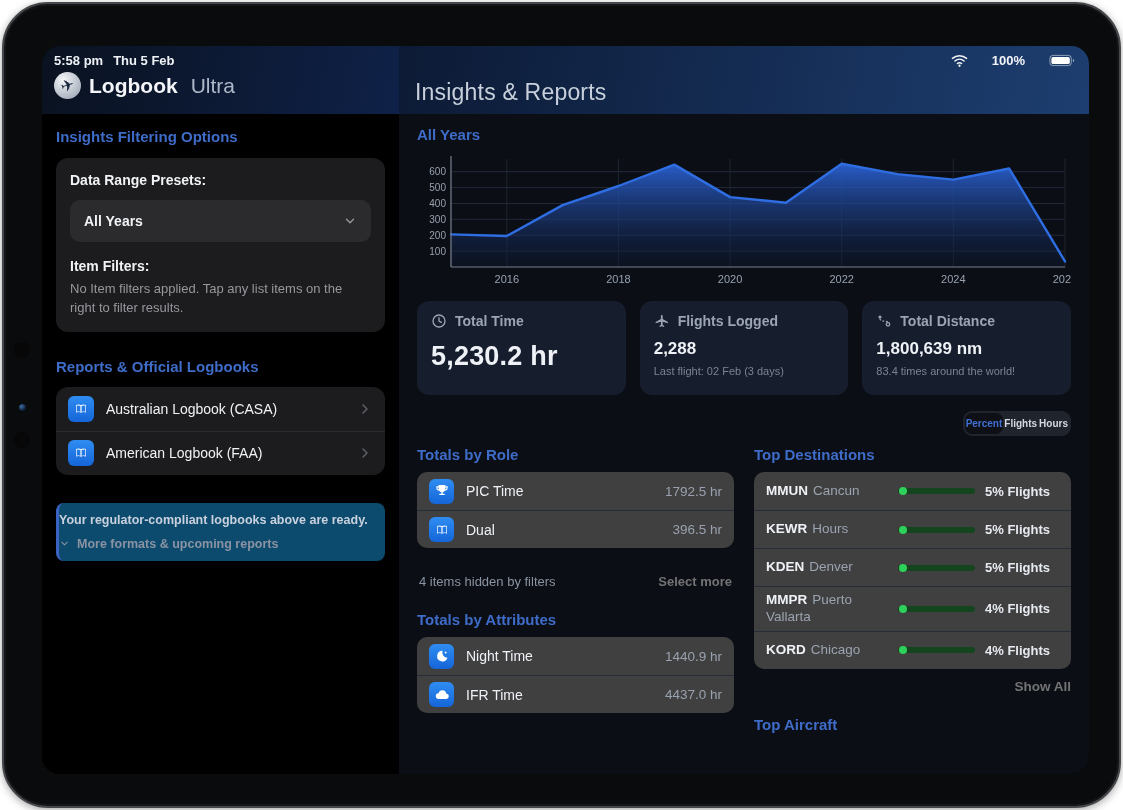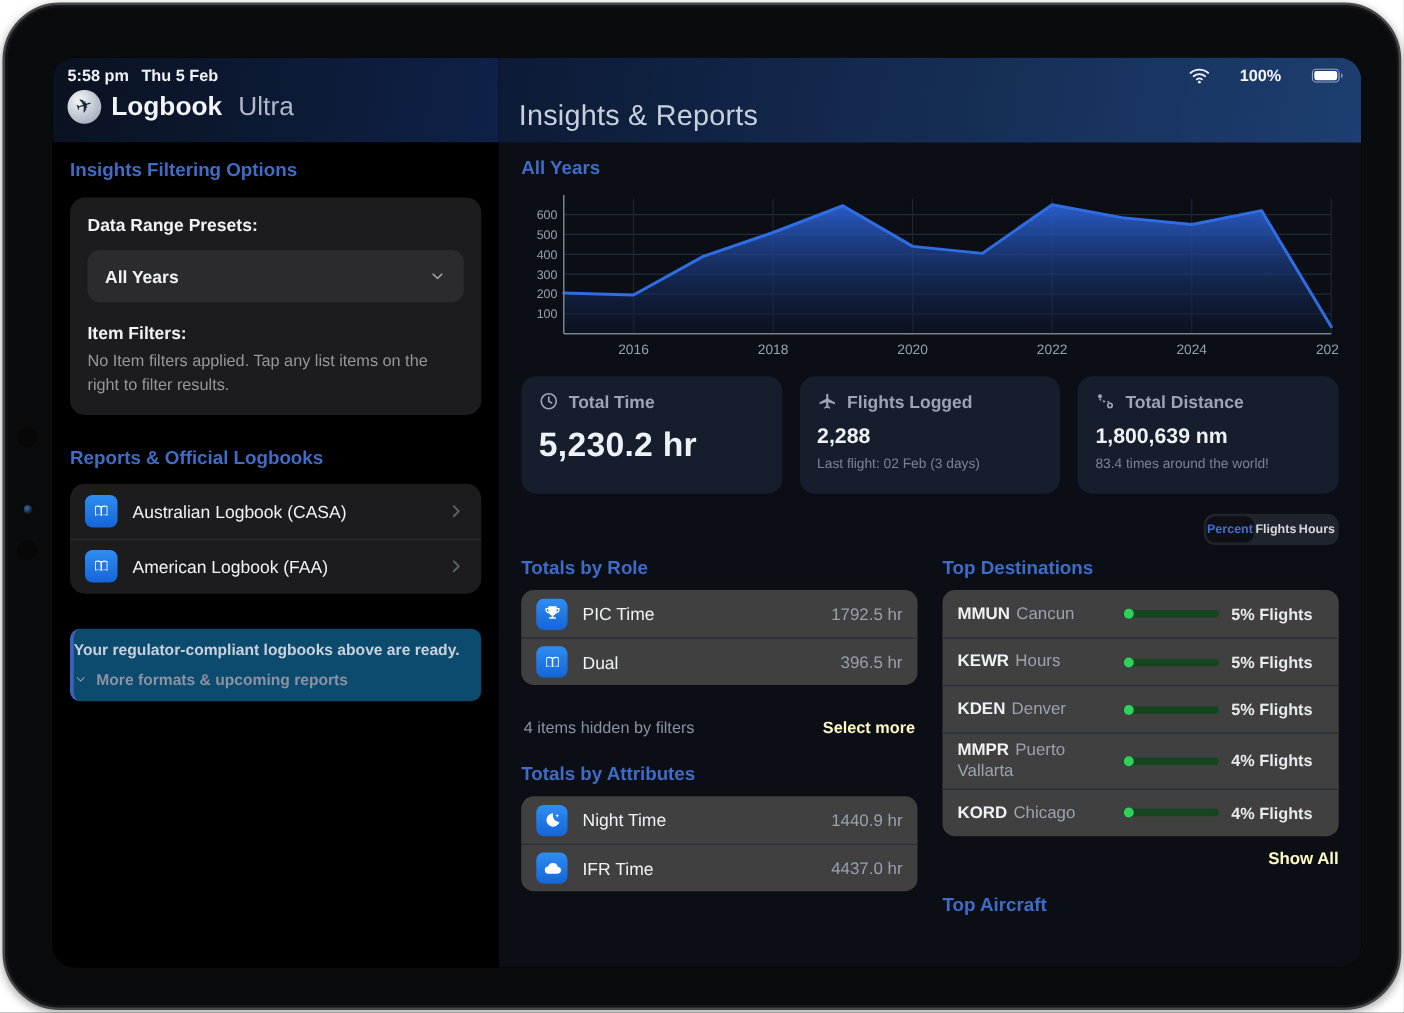--- a/index.html
+++ b/index.html
@@ -77,21 +77,21 @@
   .cols { display:flex; gap:20px; margin-top:10px; }
   .col { flex:1; min-width:0; }
   .list-card { margin-top:9px; background:#404040; border-radius:10px; }
   .li-row { display:flex; align-items:center; gap:12px; min-height:38px; padding:5px 12px; cursor:pointer; }
   .li-row + .li-row { border-top:1px solid #262c38; }
   .sq-icon.s24 { width:25px; height:25px; min-width:25px; }
   .li-label { flex:1; color:#eef1f6; font-size:14px; }
   .li-val { color:#99a1ae; font-size:13.5px; }
   .card-foot { display:flex; justify-content:space-between; margin-top:26px; padding:0 2px; }
   .foot-note { color:#8a93a0; font-size:13px; }
-  .link { color:#fef9c3; font-size:13px; font-weight:700; cursor:pointer; }
+  .link { color:#737373; font-size:13px; font-weight:700; cursor:pointer; }
 
   .dest-row { display:flex; align-items:center; gap:10px; min-height:38px; padding:5px 12px; cursor:pointer; }
   .dest-row + .dest-row { border-top:1px solid #262c38; }
   .dest-name { width:122px; min-width:122px; font-size:13.5px; line-height:1.25; }
   .dest-code { color:#eef1f6; font-weight:700; margin-right:5px; }
   .dest-city { color:#9aa3b0; }
   .bar { flex:1; height:6px; border-radius:3px; background:#14451f; position:relative; }
   .bar i { position:absolute; left:1px; top:-1px; width:8px; height:8px; border-radius:50%; background:#2fd15d; }
   .dest-val { width:74px; min-width:74px; text-align:left; color:#e6eaf0; font-size:13px; font-weight:700; }
   .show-all { display:flex; justify-content:flex-end; margin-top:10px; }

